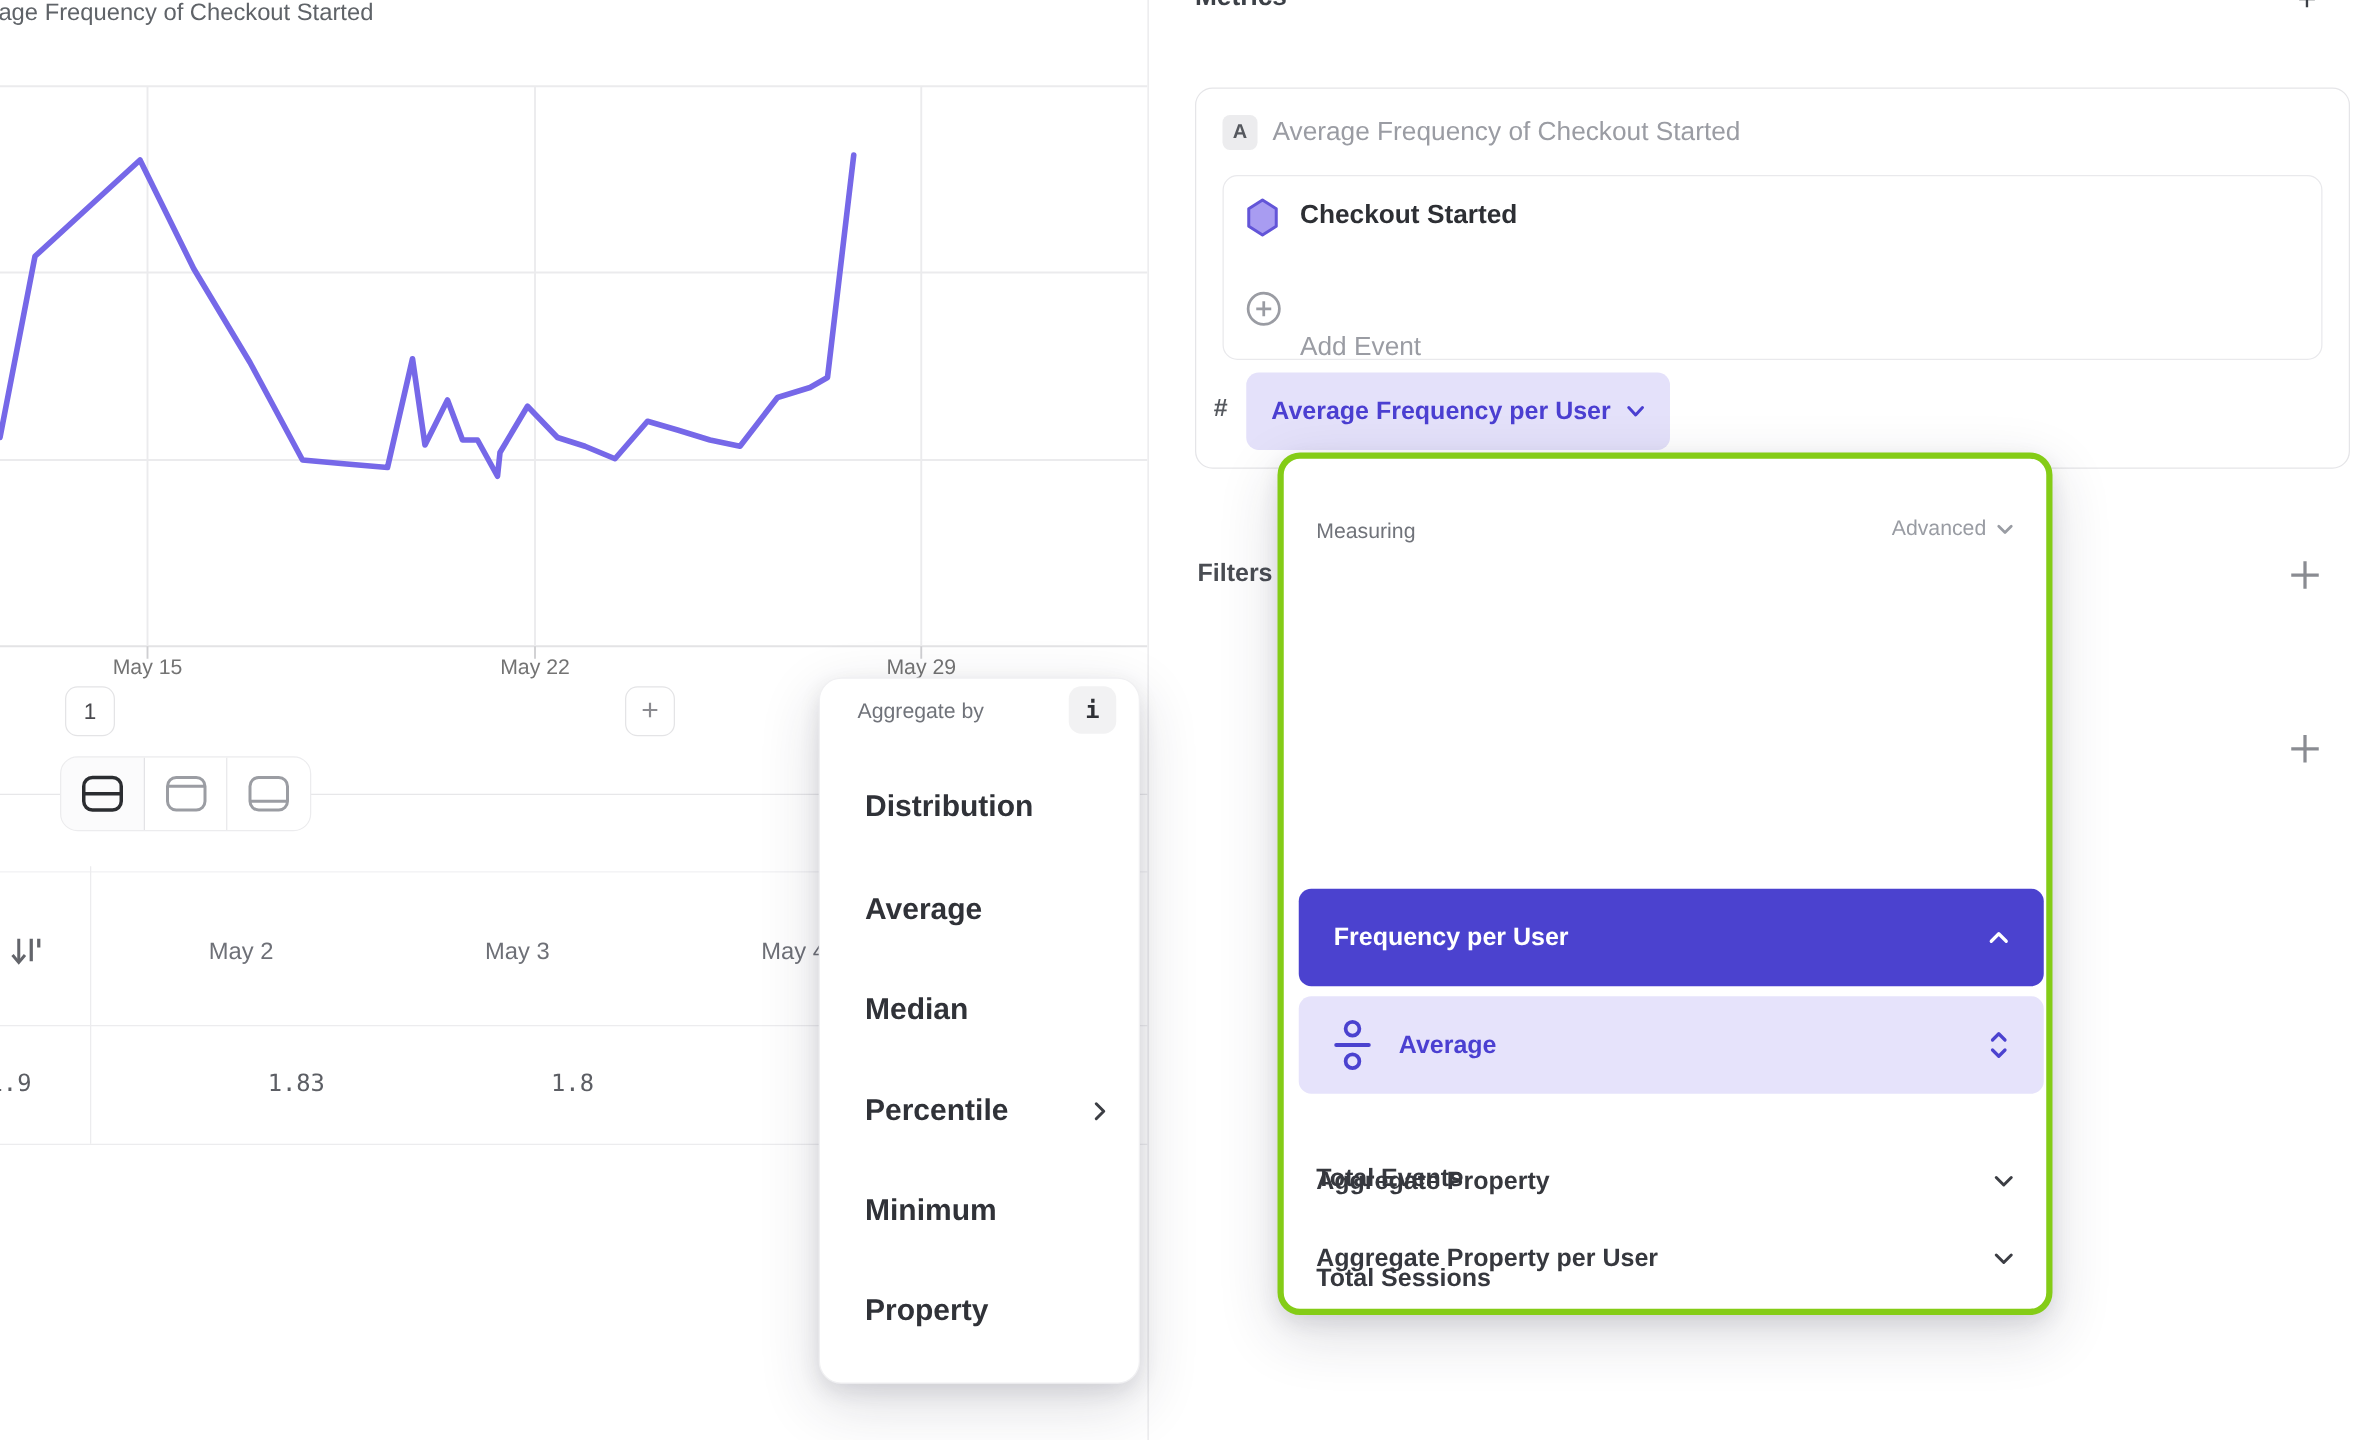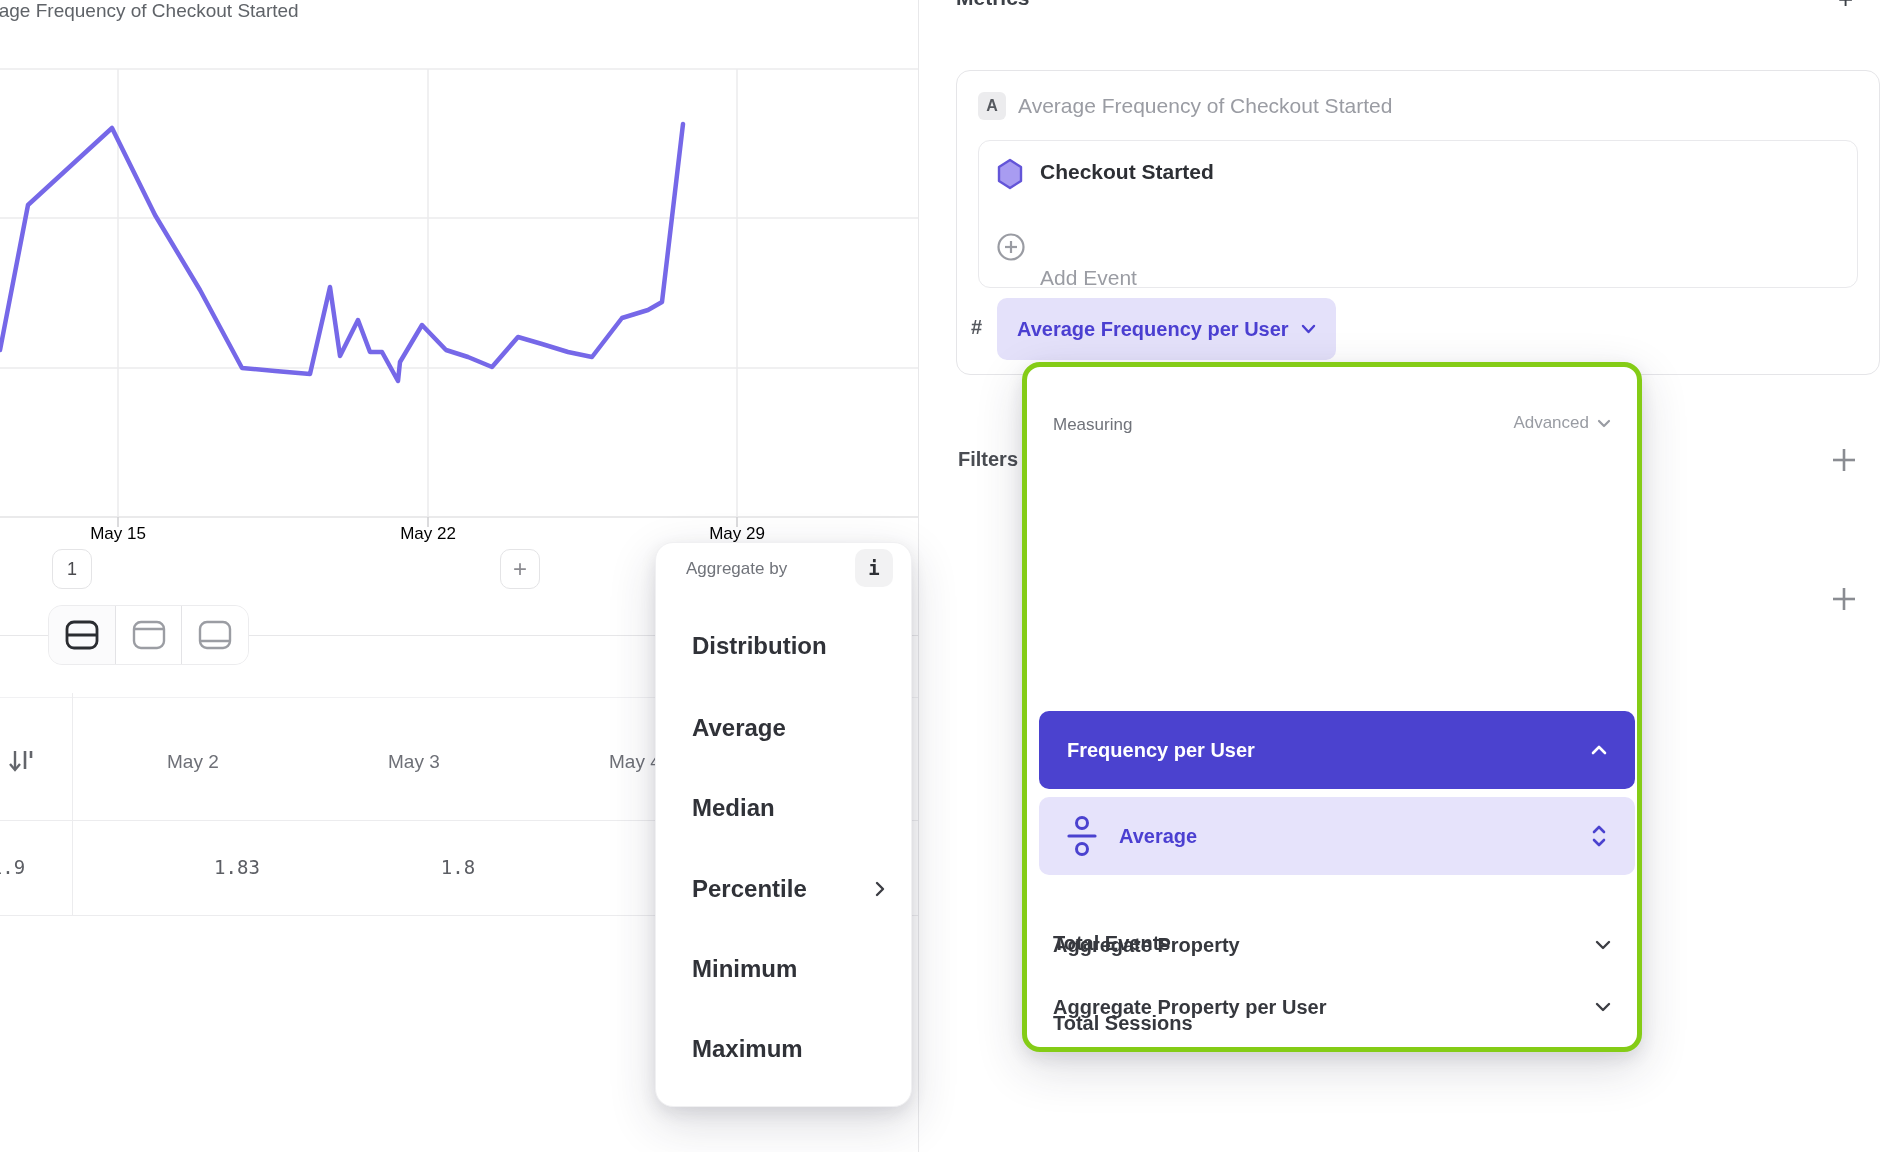--- a/index.html
+++ b/index.html
@@ -8,21 +8,21 @@
     background:#ffffff;font-family:"Liberation Sans",sans-serif;
     -webkit-font-smoothing:antialiased;
   }
   .abs{position:absolute;}
 
   
   #chart-title-clip{left:0;top:14;width:620px;height:30px;overflow:hidden;}
   #chart-title{position:absolute;left:-40px;top:0;font-size:19px;color:#5f6368;white-space:nowrap;}
 
   #chart-svg{left:0;top:60px;}
-  .x-label{position:absolute;top:524px;width:120px;text-align:center;font-size:17px;color:#000000;}
+  .x-label{position:absolute;top:524px;width:120px;text-align:center;font-size:17px;color:#737373;}
   .xl1{left:58px;} .xl2{left:368px;} .xl3{left:677px;}
 
   .small-btn{
     position:absolute;width:40px;height:40px;border:1.5px solid #e4e4e6;border-radius:10px;
     background:#fff;display:flex;align-items:center;justify-content:center;
     font-size:18px;color:#4a4a4f;box-sizing:border-box;
   }
   #seg-btn{left:52px;top:549px;}
   #expand-btn{left:500px;top:549px;color:#8b8b90;font-size:24px;font-weight:300;}
 
@@ -317,15 +317,15 @@
   <div class="ag-item" id="ag-percentile">
     <span>Percentile</span>
     <svg width="10" height="16" viewBox="0 0 10 16">
       <polyline points="2,2 8,8 2,14" fill="none" stroke="#3c3e44" stroke-width="2.4" stroke-linecap="round" stroke-linejoin="round"></polyline>
     </svg>
   </div>
   <div class="ag-item" id="ag-minimum">
     <span>Minimum</span>
   </div>
   <div class="ag-item" id="ag-maximum">
-    <span>Maximum</span>
+    <span>Property</span>
   </div>
 </div>
 
 </body></html>

